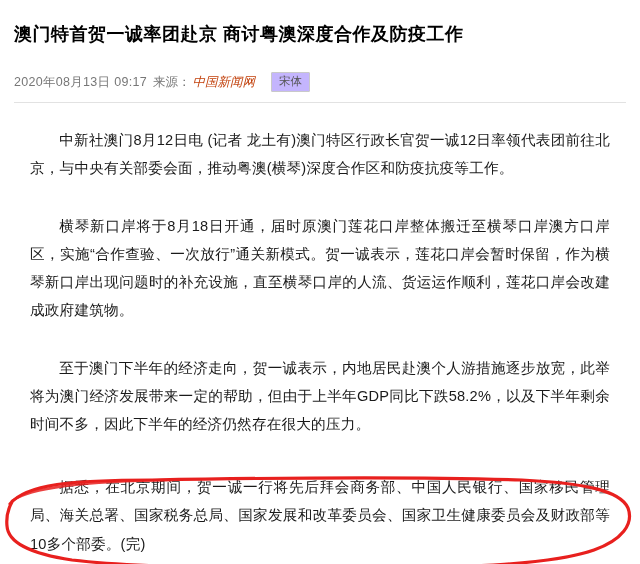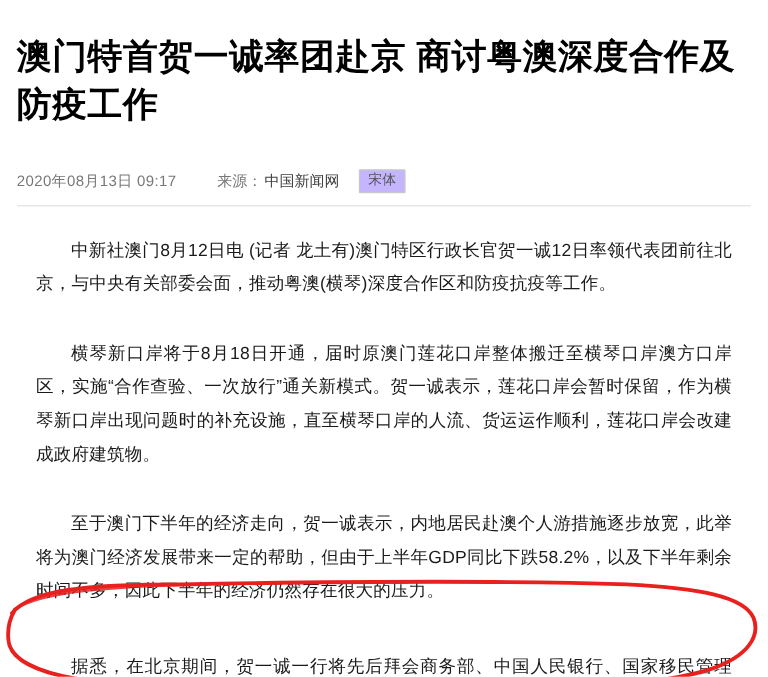--- a/index.html
+++ b/index.html
@@ -16,21 +16,21 @@
     position: relative;
   }
   .page {
     width: 640px;
     height: 564px;
     position: relative;
     box-sizing: border-box;
     padding: 0 14px;
   }
   .headline {
-    font-size: 29px;
+    font-size: 18px;
     font-weight: bold;
     line-height: 1.35;
     color: #000;
     padding-top: 10px;
     letter-spacing: 0.5px;
   }
   .meta-row {
     display: flex;
     align-items: center;
     font-size: 12.5px;
@@ -38,25 +38,25 @@
     padding-top: 14px;
     padding-bottom: 8px;
   }
   .meta-date {
     color: #777;
     margin-right: 6px;
     letter-spacing: 0.3px;
   }
   .meta-source-label {
     color: #777;
-    margin-left: 28px;
   }
   .meta-source-name {
-    color: #404040;
+    color: #c2410c;
     margin-left: 2px;
+    font-style: italic;
   }
   .font-badge {
     margin-left: 16px;
     border: 1px solid #c9c9c9;
     background: #c4b5fd;
     color: #555;
     font-size: 11.5px;
     padding: 1px 7px 2px 7px;
     border-radius: 1px;
     line-height: 1.3;

